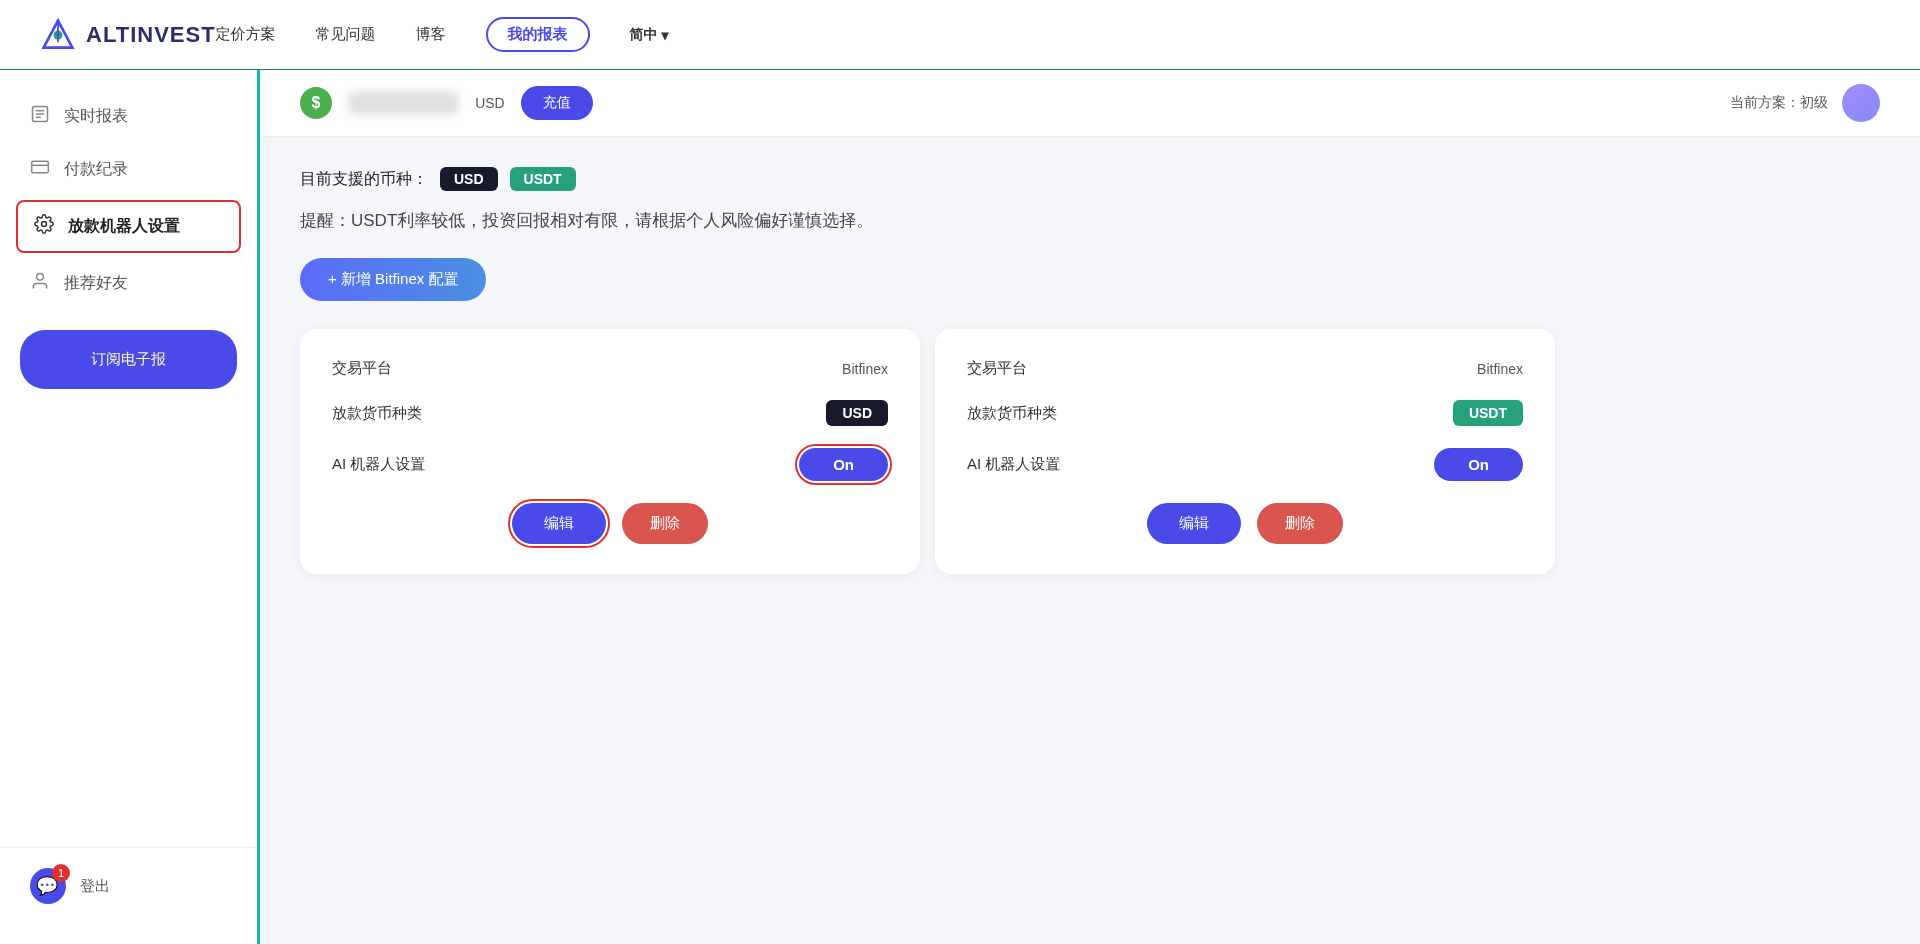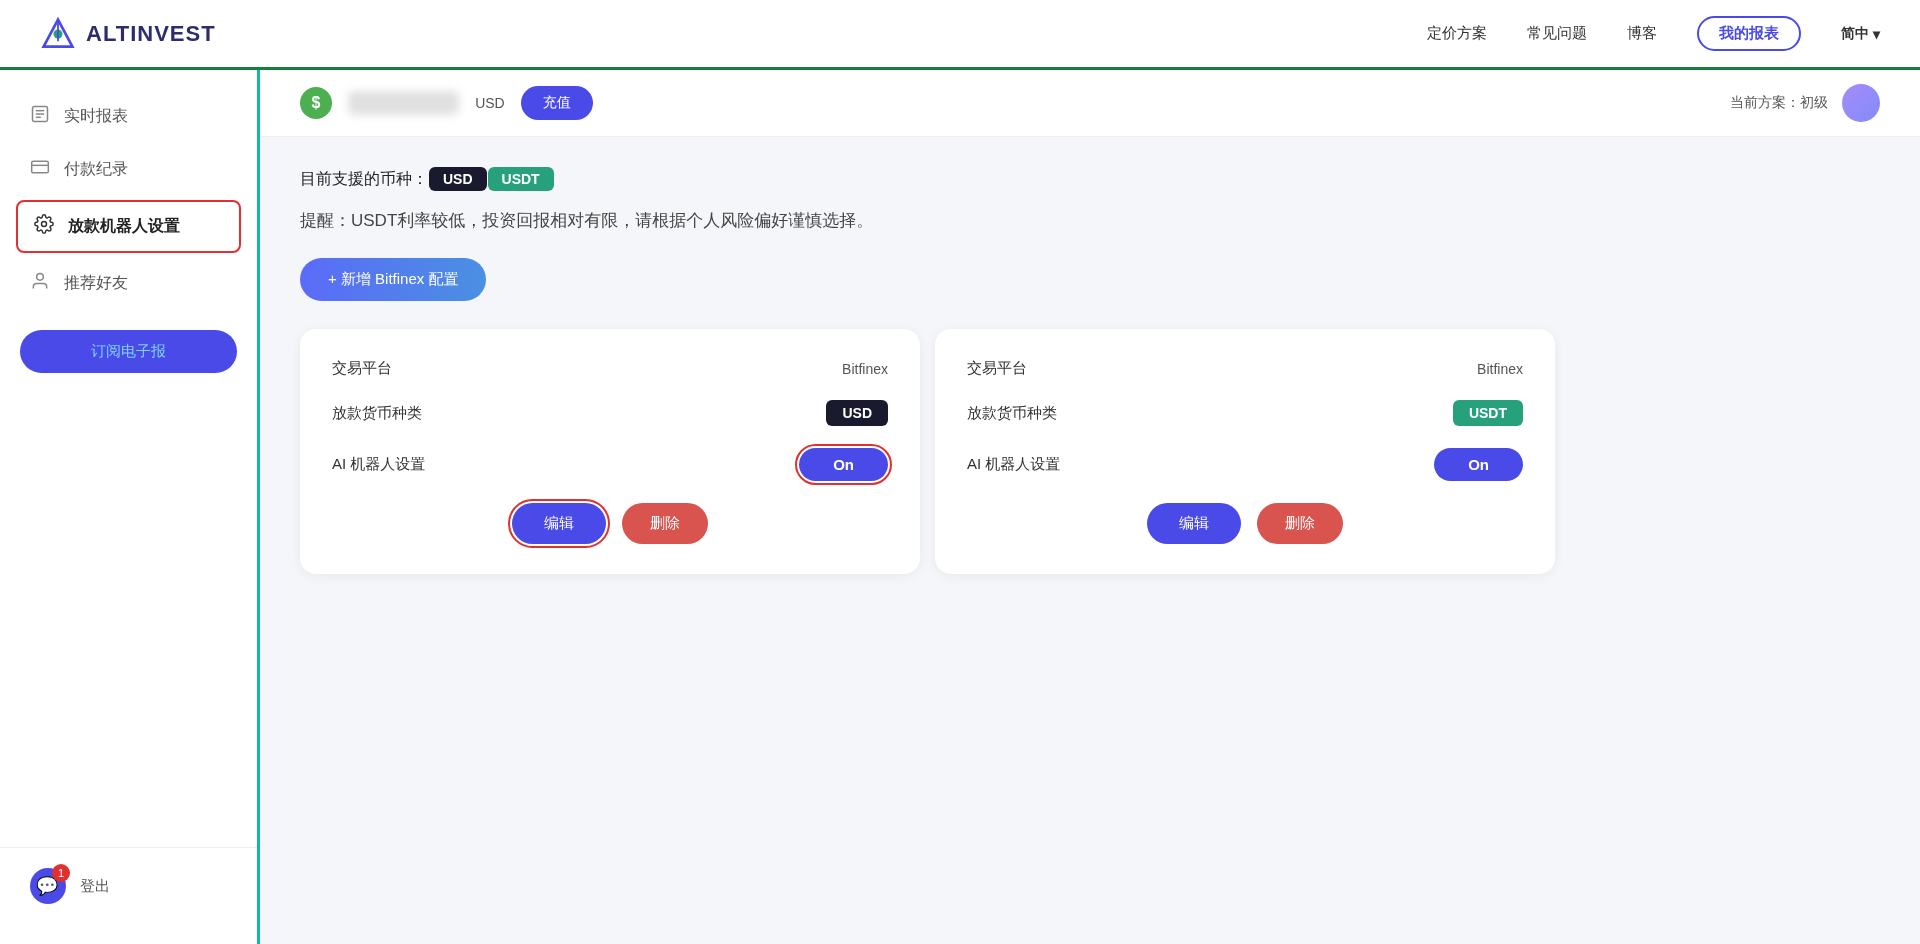--- a/index.html
+++ b/index.html
@@ -10,23 +10,23 @@
       display: flex;
       flex-direction: column;
     }
 
     
     .header {
       background: #fff;
       height: 70px;
       display: flex;
       align-items: center;
-      justify-content: space-between;
+      justify-content: flex-start;
       padding: 0 40px;
-      border-bottom: 3px solid #15803d;
+      border-bottom: 1px solid #15803d;
       position: fixed;
       top: 0;
       left: 0;
       right: 0;
       z-index: 100;
     }
     .logo-area {
       display: flex;
       align-items: center;
       gap: 10px;
@@ -111,24 +111,24 @@
       color: #888;
     }
     .sidebar-item.active .icon {
       color: #333;
     }
     .sidebar-subscribe {
       margin: 20px 20px;
     }
     .subscribe-btn {
       background: #4a4ae8;
-      color: #7dd3fc;
+      color: #fef9c3;
       border: none;
       border-radius: 25px;
-      padding: 12px 28px;
+      padding: 20px 28px;
       font-size: 15px;
       cursor: pointer;
       width: 100%;
     }
     .sidebar-footer {
       margin-top: auto;
       padding: 20px 30px;
       display: flex;
       align-items: center;
       gap: 14px;
@@ -238,21 +238,21 @@
     
     .content {
       padding: 30px 40px;
     }
 
     
     .currency-info {
       margin-bottom: 16px;
       display: flex;
       align-items: center;
-      gap: 1px;
+      gap: 12px;
     }
     .currency-label {
       font-size: 16px;
       color: #222;
       font-weight: 500;
     }
     .badge-usd {
       background: #1a1a2e;
       color: #fff;
       border-radius: 6px;

